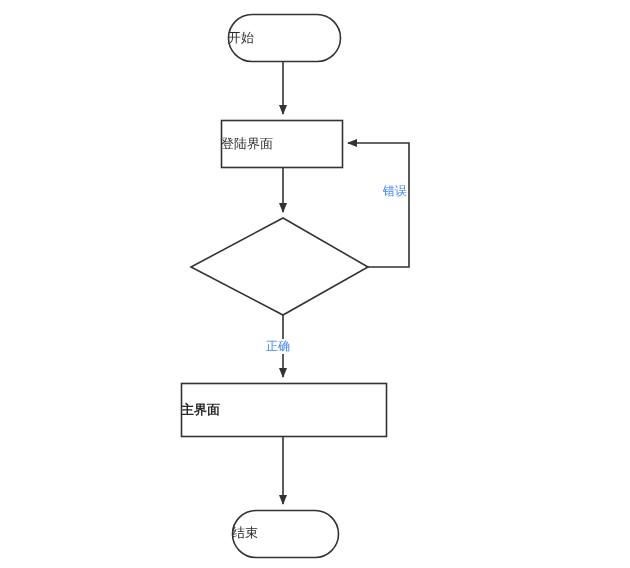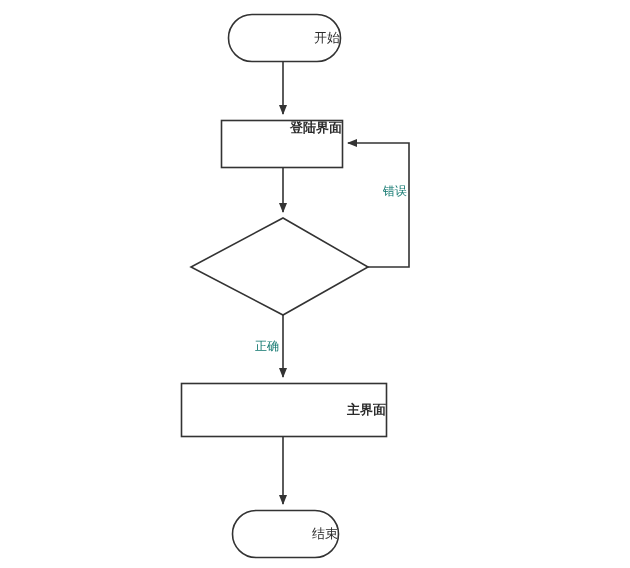--- a/index.html
+++ b/index.html
@@ -24,27 +24,27 @@
     left: 0;
     top: 0;
     width: 630px;
     height: 568px;
   }
   .node-label {
     position: absolute;
     color: #2b2b2b;
     font-size: 13px;
     line-height: 17px;
-    text-align: right;
+    text-align: left;
     white-space: nowrap;
     pointer-events: none;
   }
   .edge-label {
     position: absolute;
-    color: #0f766e;
+    color: #3b82f6;
     font-size: 12px;
     line-height: 15px;
     text-align: center;
     white-space: nowrap;
     background: #ffffff;
     padding: 0 1px;
   }
   .decision-label {
     position: absolute;
     color: #2b2b2b;
@@ -82,24 +82,24 @@
 
     <path d="M368,267 L409,267 L409,143 L348,143" fill="none" stroke="#333333" stroke-width="1.6" marker-end="url(#arrowhead)"></path>
 
     <line x1="283" y1="315" x2="283" y2="377" stroke="#333333" stroke-width="1.6" marker-end="url(#arrowhead)"></line>
 
     <line x1="283" y1="436" x2="283" y2="504" stroke="#333333" stroke-width="1.6" marker-end="url(#arrowhead)"></line>
   </svg>
 
   <div class="node-label" style="left:228px; top:29px; width:112px;">开始</div>
 
-  <div class="node-label" style="left:221px; top:119px; width:121px;font-weight:bold;">登陆界面</div>
+  <div class="node-label" style="left:221px; top:135px; width:121px;">登陆界面</div>
 
 
   <div class="node-label" style="left:181px; top:401px; width:205px;font-weight:bold;">主界面</div>
 
-  <div class="node-label" style="left:232px; top:525px; width:106px;">结束</div>
+  <div class="node-label" style="left:232px; top:525px; width:106px;font-family:Liberation Mono, monospace;">结束</div>
 
   <div class="edge-label" style="left:382px; top:184px;">错误</div>
 
-  <div class="edge-label" style="left:254px; top:339px;">正确</div>
+  <div class="edge-label" style="left:265px; top:339px;">正确</div>
 
 </div>
 
 </body></html>

